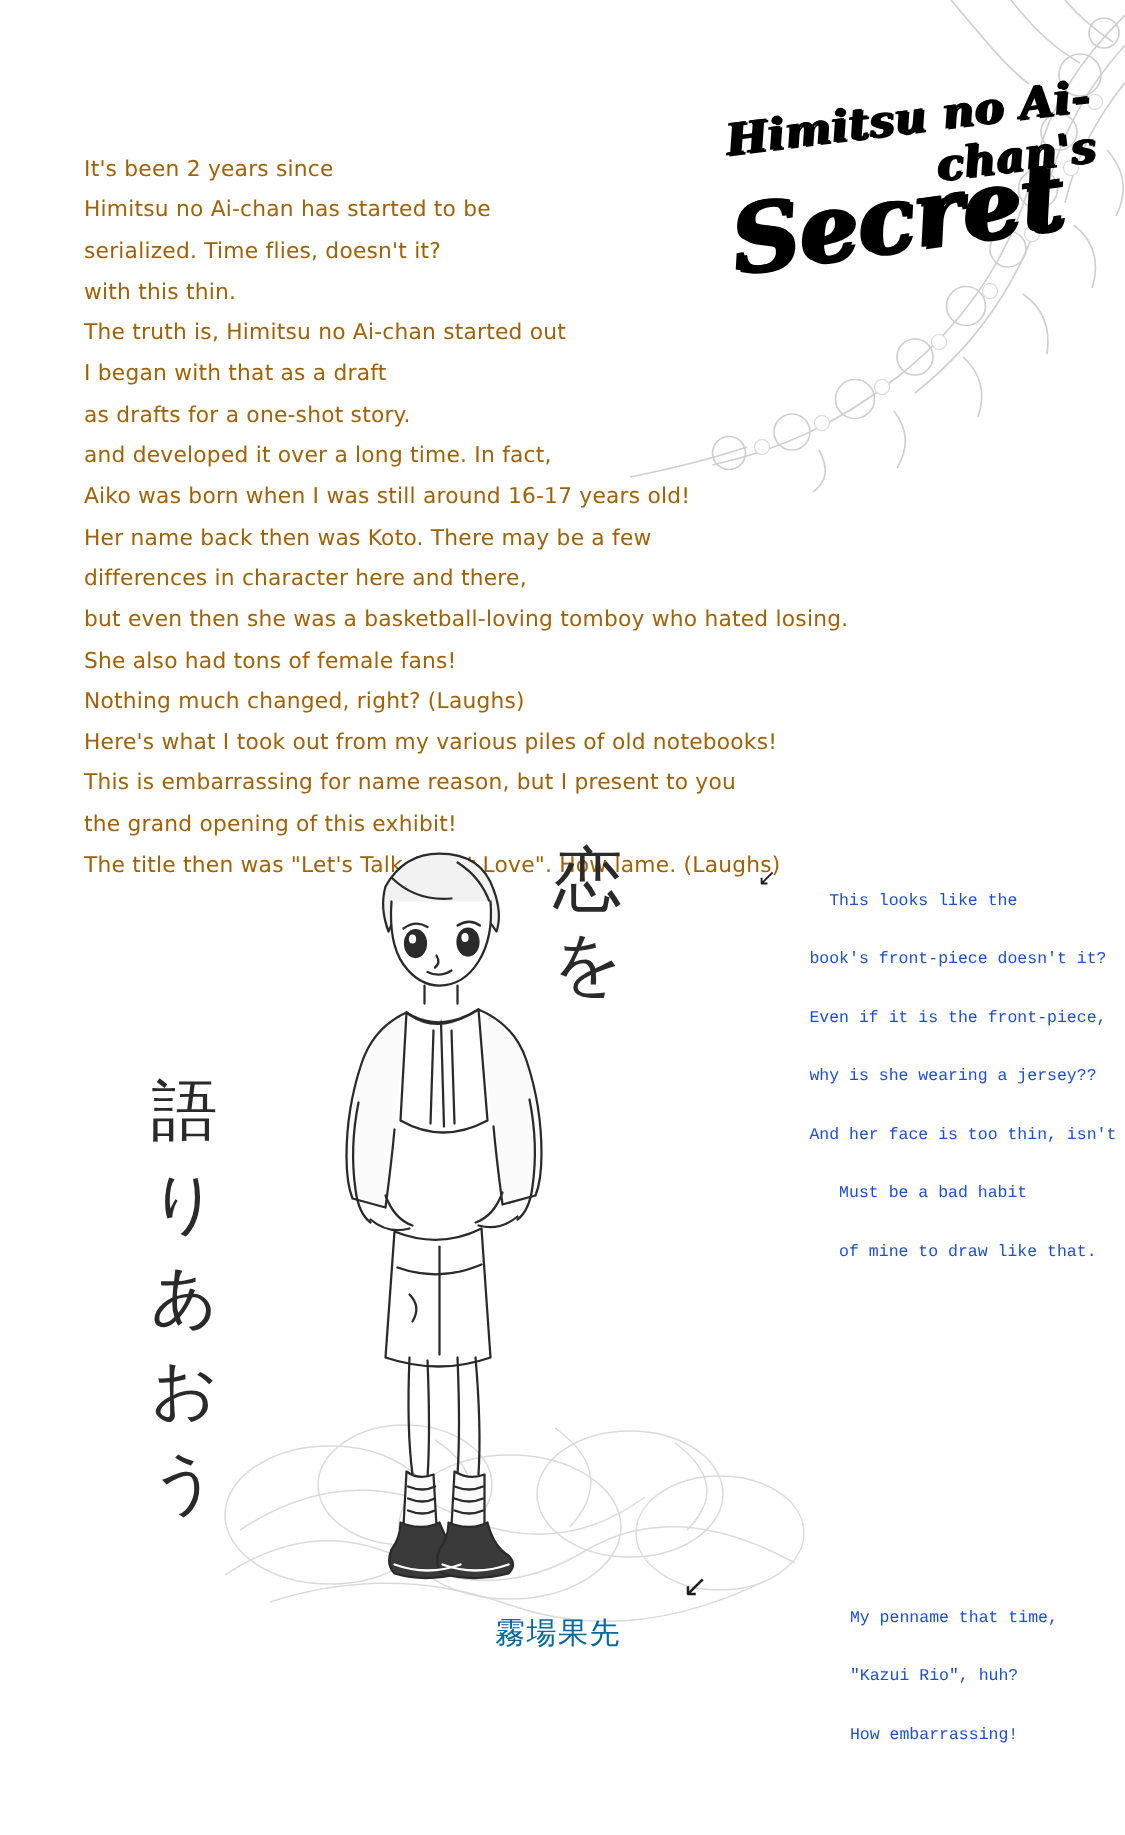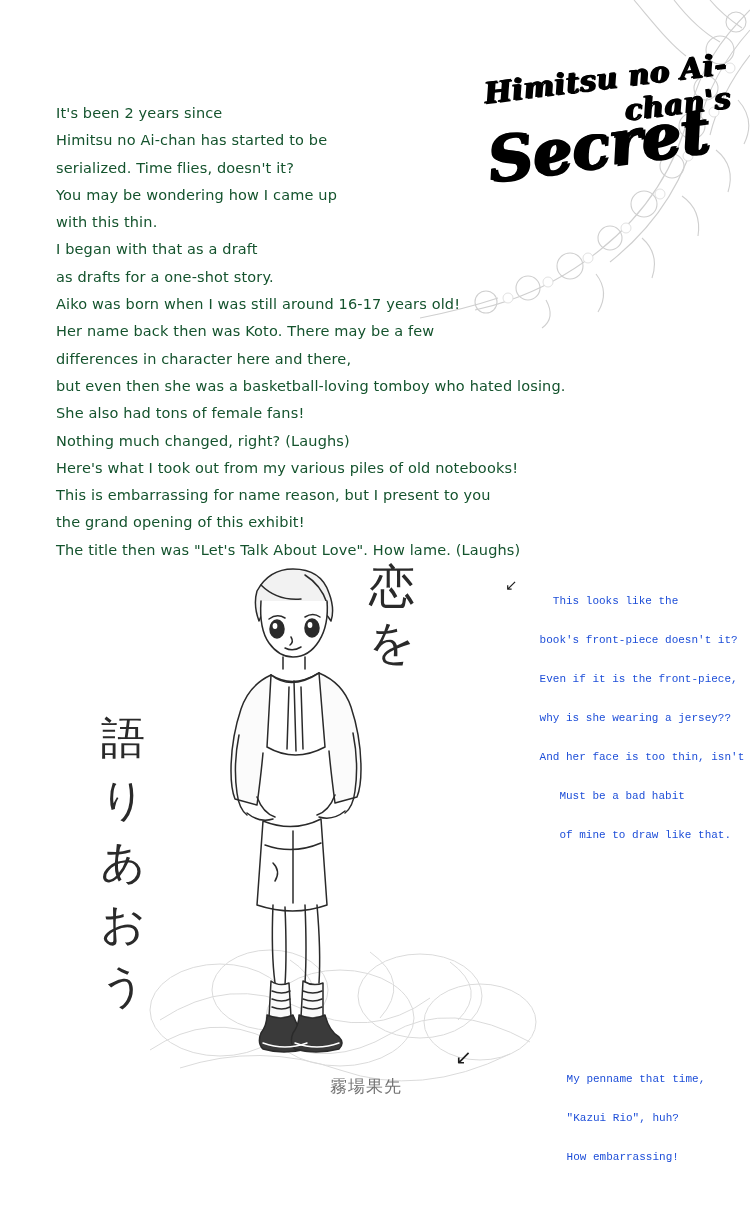--- a/index.html
+++ b/index.html
@@ -69,21 +69,21 @@
   
   .essay {
     position: absolute;
     top: 100px;
     left: 56px;
     width: 600px;
     font-family: "DejaVu Sans", sans-serif;
     font-size: 14.5px;
     line-height: 27.3px;
     letter-spacing: 0.15px;
-    color: #14532d;
+    color: #a16207;
   }
   .essay .ln {
     display: block;
     white-space: pre;
   }
 
   
   .art-area {
     position: absolute;
     top: 520px;
@@ -102,34 +102,34 @@
     font-size: 46px;
     line-height: 56px;
     color: #2a2a2a;
     text-align: center;
   }
   .jp-vert-left {
     position: absolute;
     top: 190px;
     left: 92px;
     width: 62px;
-    font-family: Liberation Mono, monospace;
+    font-family: Liberation Serif, serif;
     font-size: 44px;
     line-height: 62px;
     color: #2a2a2a;
     text-align: center;
   }
   .jp-signature {
     position: absolute;
     top: 555px;
     left: 330px;
     font-family: "DejaVu Sans", sans-serif;
-    font-size: 17px;
+    font-size: 20px;
     letter-spacing: 1px;
-    color: #737373;
+    color: #0369a1;
   }
 
   
   .note {
     position: absolute;
     font-family: Liberation Mono, monospace;
     font-size: 11px;
     line-height: 19.5px;
     color: #1d4ed8;
     white-space: pre;
@@ -212,24 +212,25 @@
 
   <div class="title-block">
     <div class="title-line1">Himitsu no Ai-chan's</div>
     <div class="title-line2">Secret</div>
   </div>
 
   <div class="essay">
     <span class="ln">It's been 2 years since</span>
     <span class="ln">Himitsu no Ai-chan has started to be</span>
     <span class="ln">serialized. Time flies, doesn't it?</span>
-    <span class="ln">You may be wondering how I came up</span>
     <span class="ln">with this thin.</span>
+    <span class="ln">The truth is, Himitsu no Ai-chan started out</span>
     <span class="ln">I began with that as a draft</span>
     <span class="ln">as drafts for a one-shot story.</span>
+    <span class="ln">and developed it over a long time. In fact,</span>
     <span class="ln">Aiko was born when I was still around 16-17 years old!</span>
     <span class="ln">Her name back then was Koto. There may be a few</span>
     <span class="ln">differences in character here and there,</span>
     <span class="ln">but even then she was a basketball-loving tomboy who hated losing.</span>
     <span class="ln">She also had tons of female fans!</span>
     <span class="ln">Nothing much changed, right? (Laughs)</span>
     <span class="ln">Here's what I took out from my various piles of old notebooks!</span>
     <span class="ln">This is embarrassing for name reason, but I present to you</span>
     <span class="ln">the grand opening of this exhibit!</span>
     <span class="ln">The title then was "Let's Talk About Love". How lame. (Laughs)</span>

